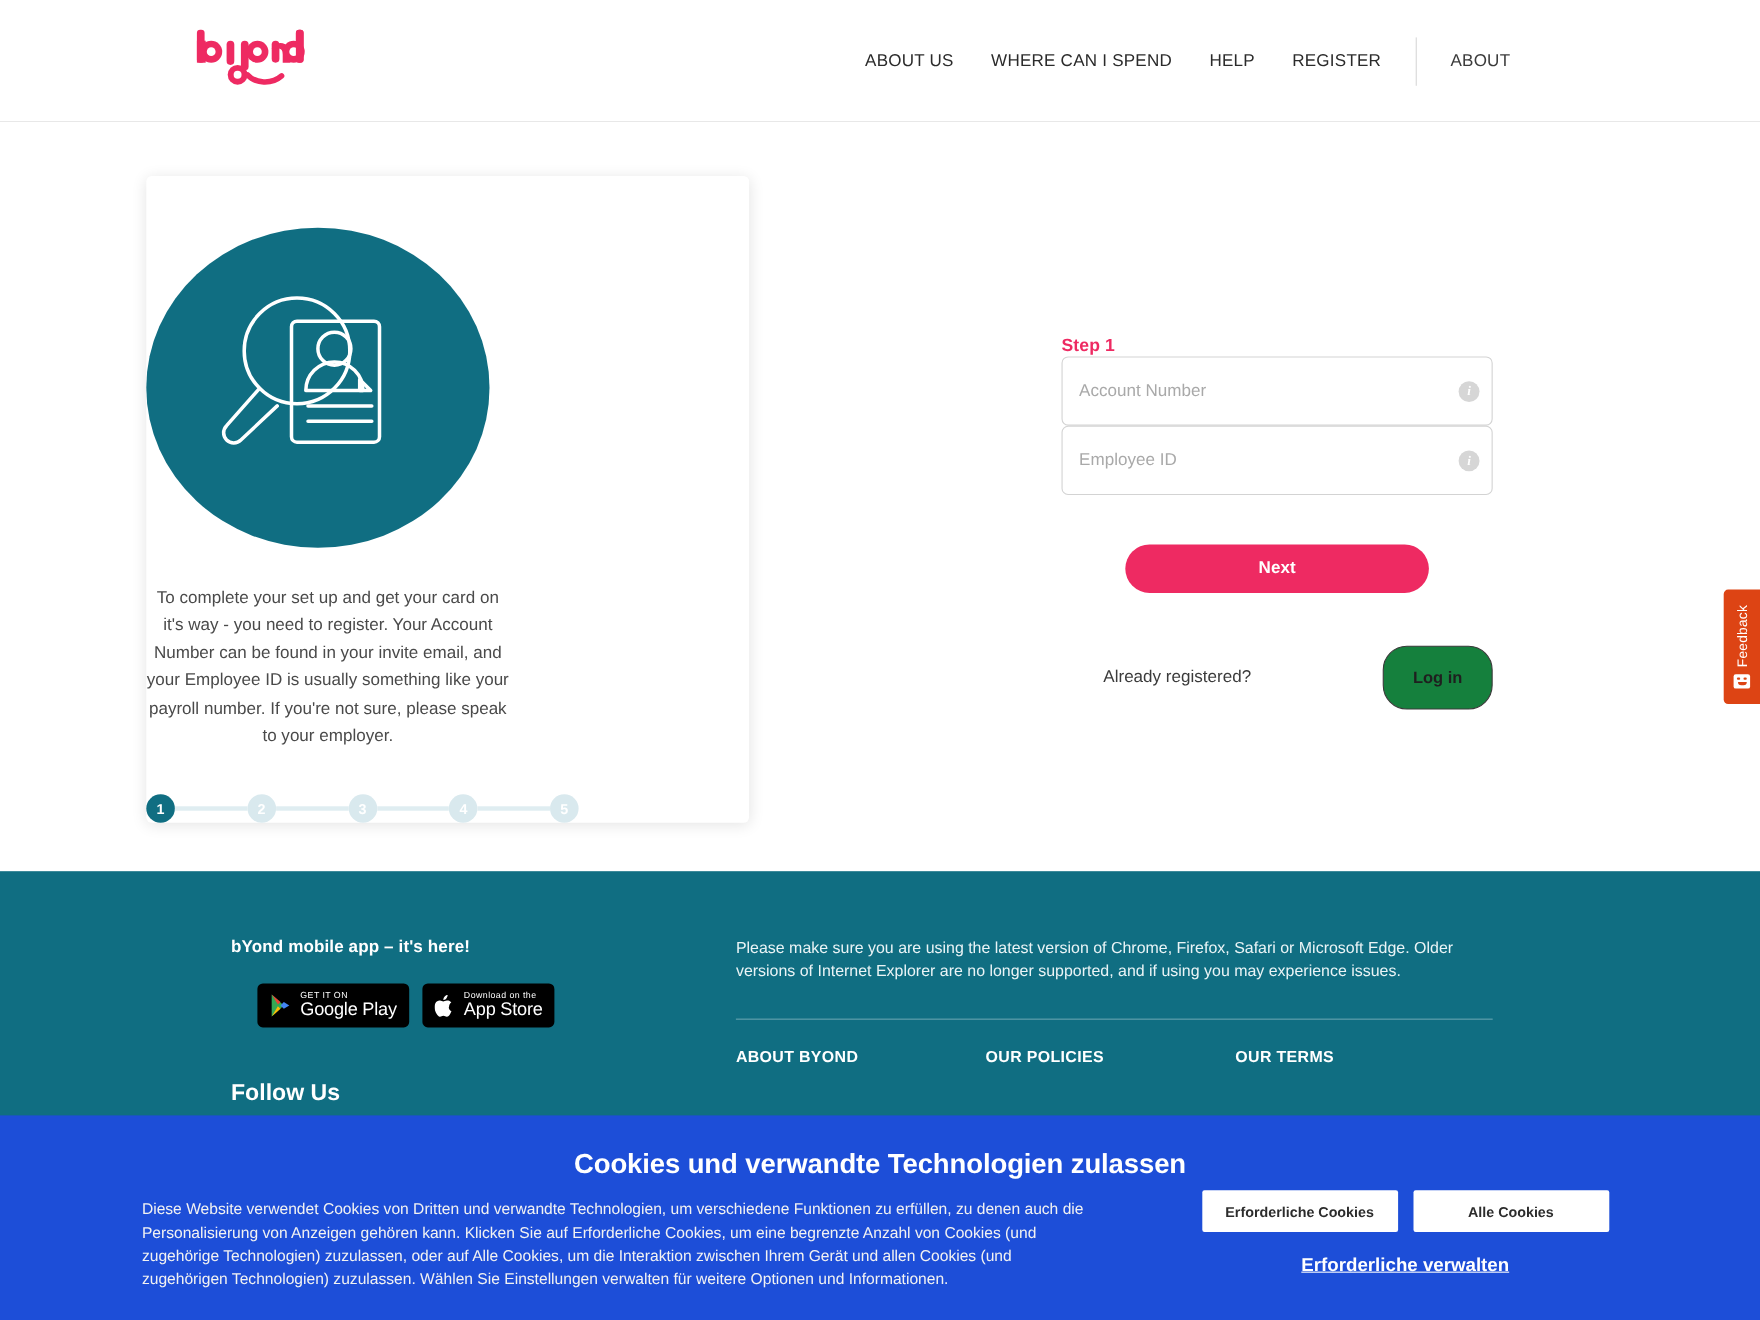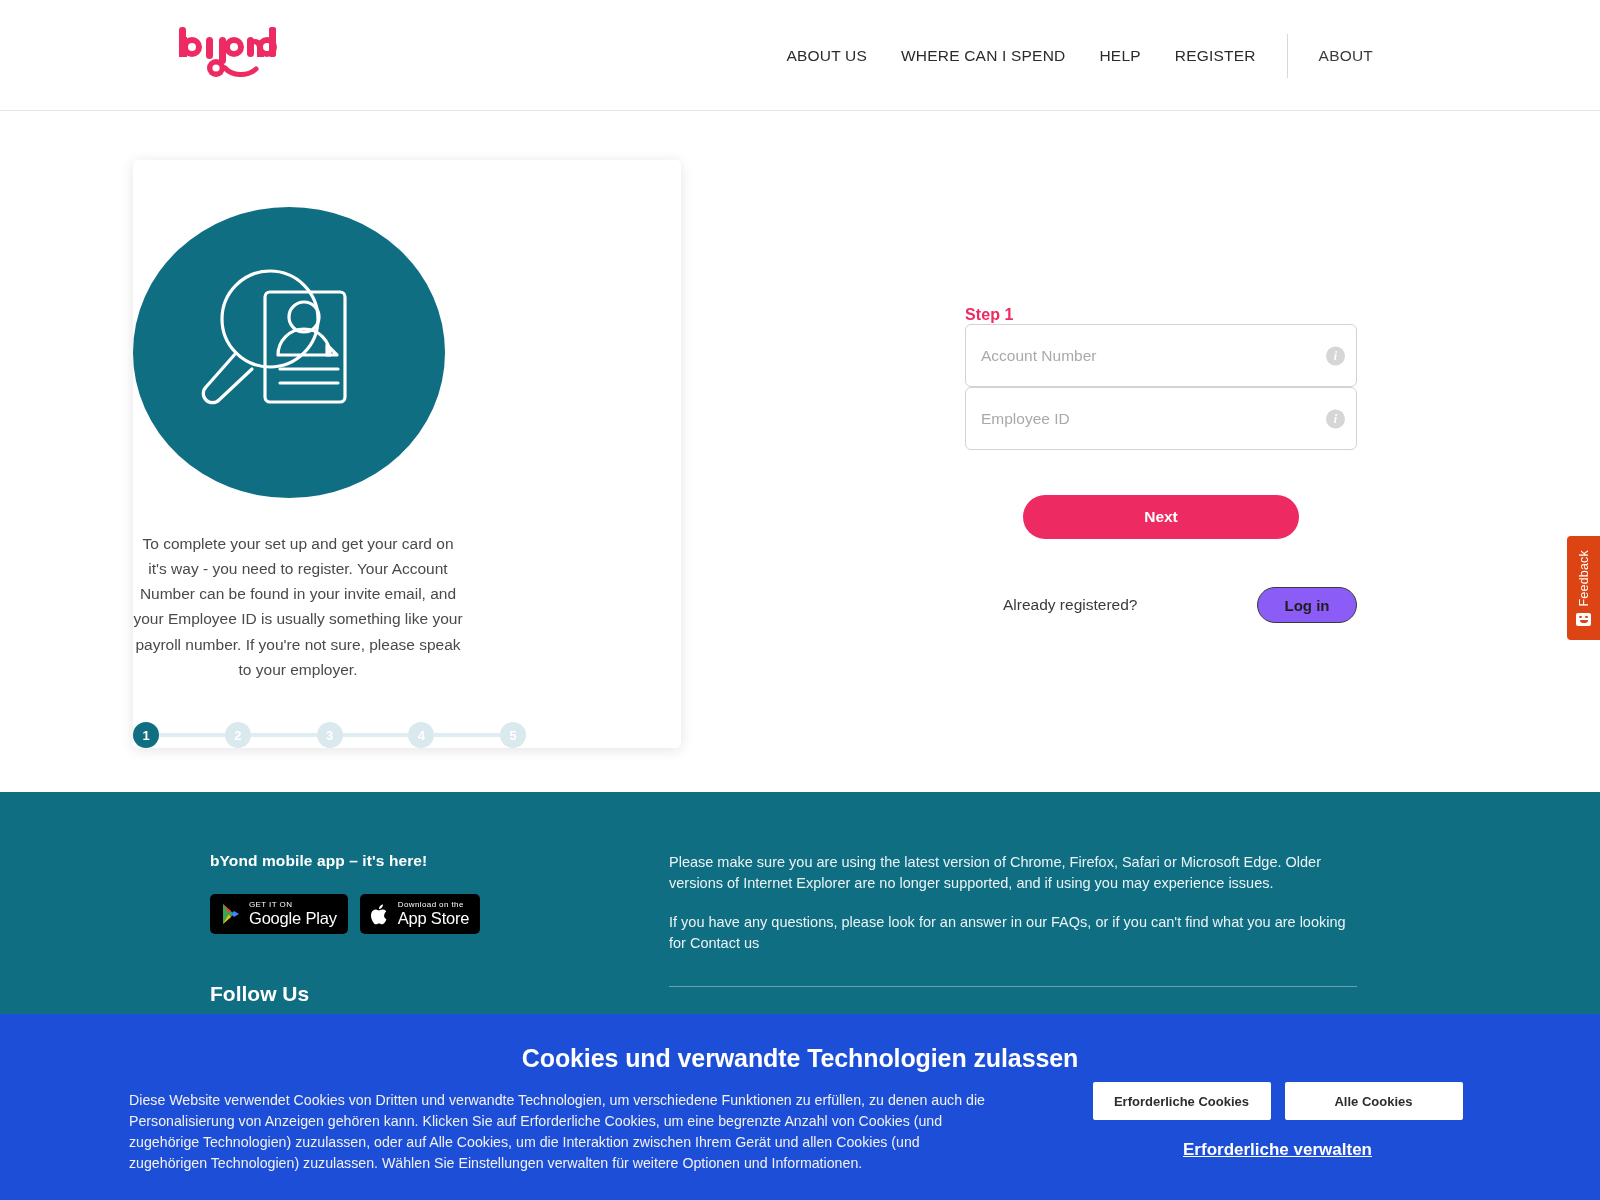--- a/index.html
+++ b/index.html
@@ -178,24 +178,24 @@
     display: flex;
     align-items: center;
     justify-content: space-between;
     padding-left: 38px;
   }
   .already-text {
     font-size: 15.5px;
     color: #3b3b3b;
   }
   .login-btn {
-    width: 100px; height: 36px;
+    width: 100px; height: 58px;
     border: 1px solid #3a3a3a;
     border-radius: 22px;
-    background: #8b5cf6;
+    background: #15803d;
     font-size: 15px;
     font-weight: 700;
     color: #1f1f1f;
     font-family: "Liberation Sans", sans-serif;
     cursor: pointer;
   }
 
   
   .feedback-tab {
     position: absolute;
@@ -256,20 +256,21 @@
   }
   .footer-app-title {
     font-size: 15.5px;
     font-weight: 700;
     letter-spacing: 0.1px;
   }
   .badges {
     margin-top: 24px;
     display: flex;
     gap: 12px;
+    margin-left: 24px;
   }
   .badge {
     height: 40px;
     background: #000000;
     border-radius: 5px;
     display: flex;
     align-items: center;
     padding: 0 11px;
     gap: 8px;
     cursor: pointer;
@@ -524,21 +525,20 @@
     <div class="social-row">
       <div class="social-icon"></div>
       <div class="social-icon"></div>
       <div class="social-icon"></div>
       <div class="social-icon"></div>
     </div>
   </div>
 
   <div class="footer-right">
     <p class="footer-note">Please make sure you are using the latest version of Chrome, Firefox, Safari or Microsoft Edge. Older versions of Internet Explorer are no longer supported, and if using you may experience issues.</p>
-    <p class="footer-note">If you have any questions, please look for an answer in our FAQs, or if you can't find what you are looking for Contact us</p>
     <div class="footer-rule"></div>
     <div class="footer-cols">
       <div class="footer-col">
         <div class="footer-col-title">ABOUT BYOND</div>
       </div>
       <div class="footer-col">
         <div class="footer-col-title">OUR POLICIES</div>
       </div>
       <div class="footer-col">
         <div class="footer-col-title">OUR TERMS</div>

